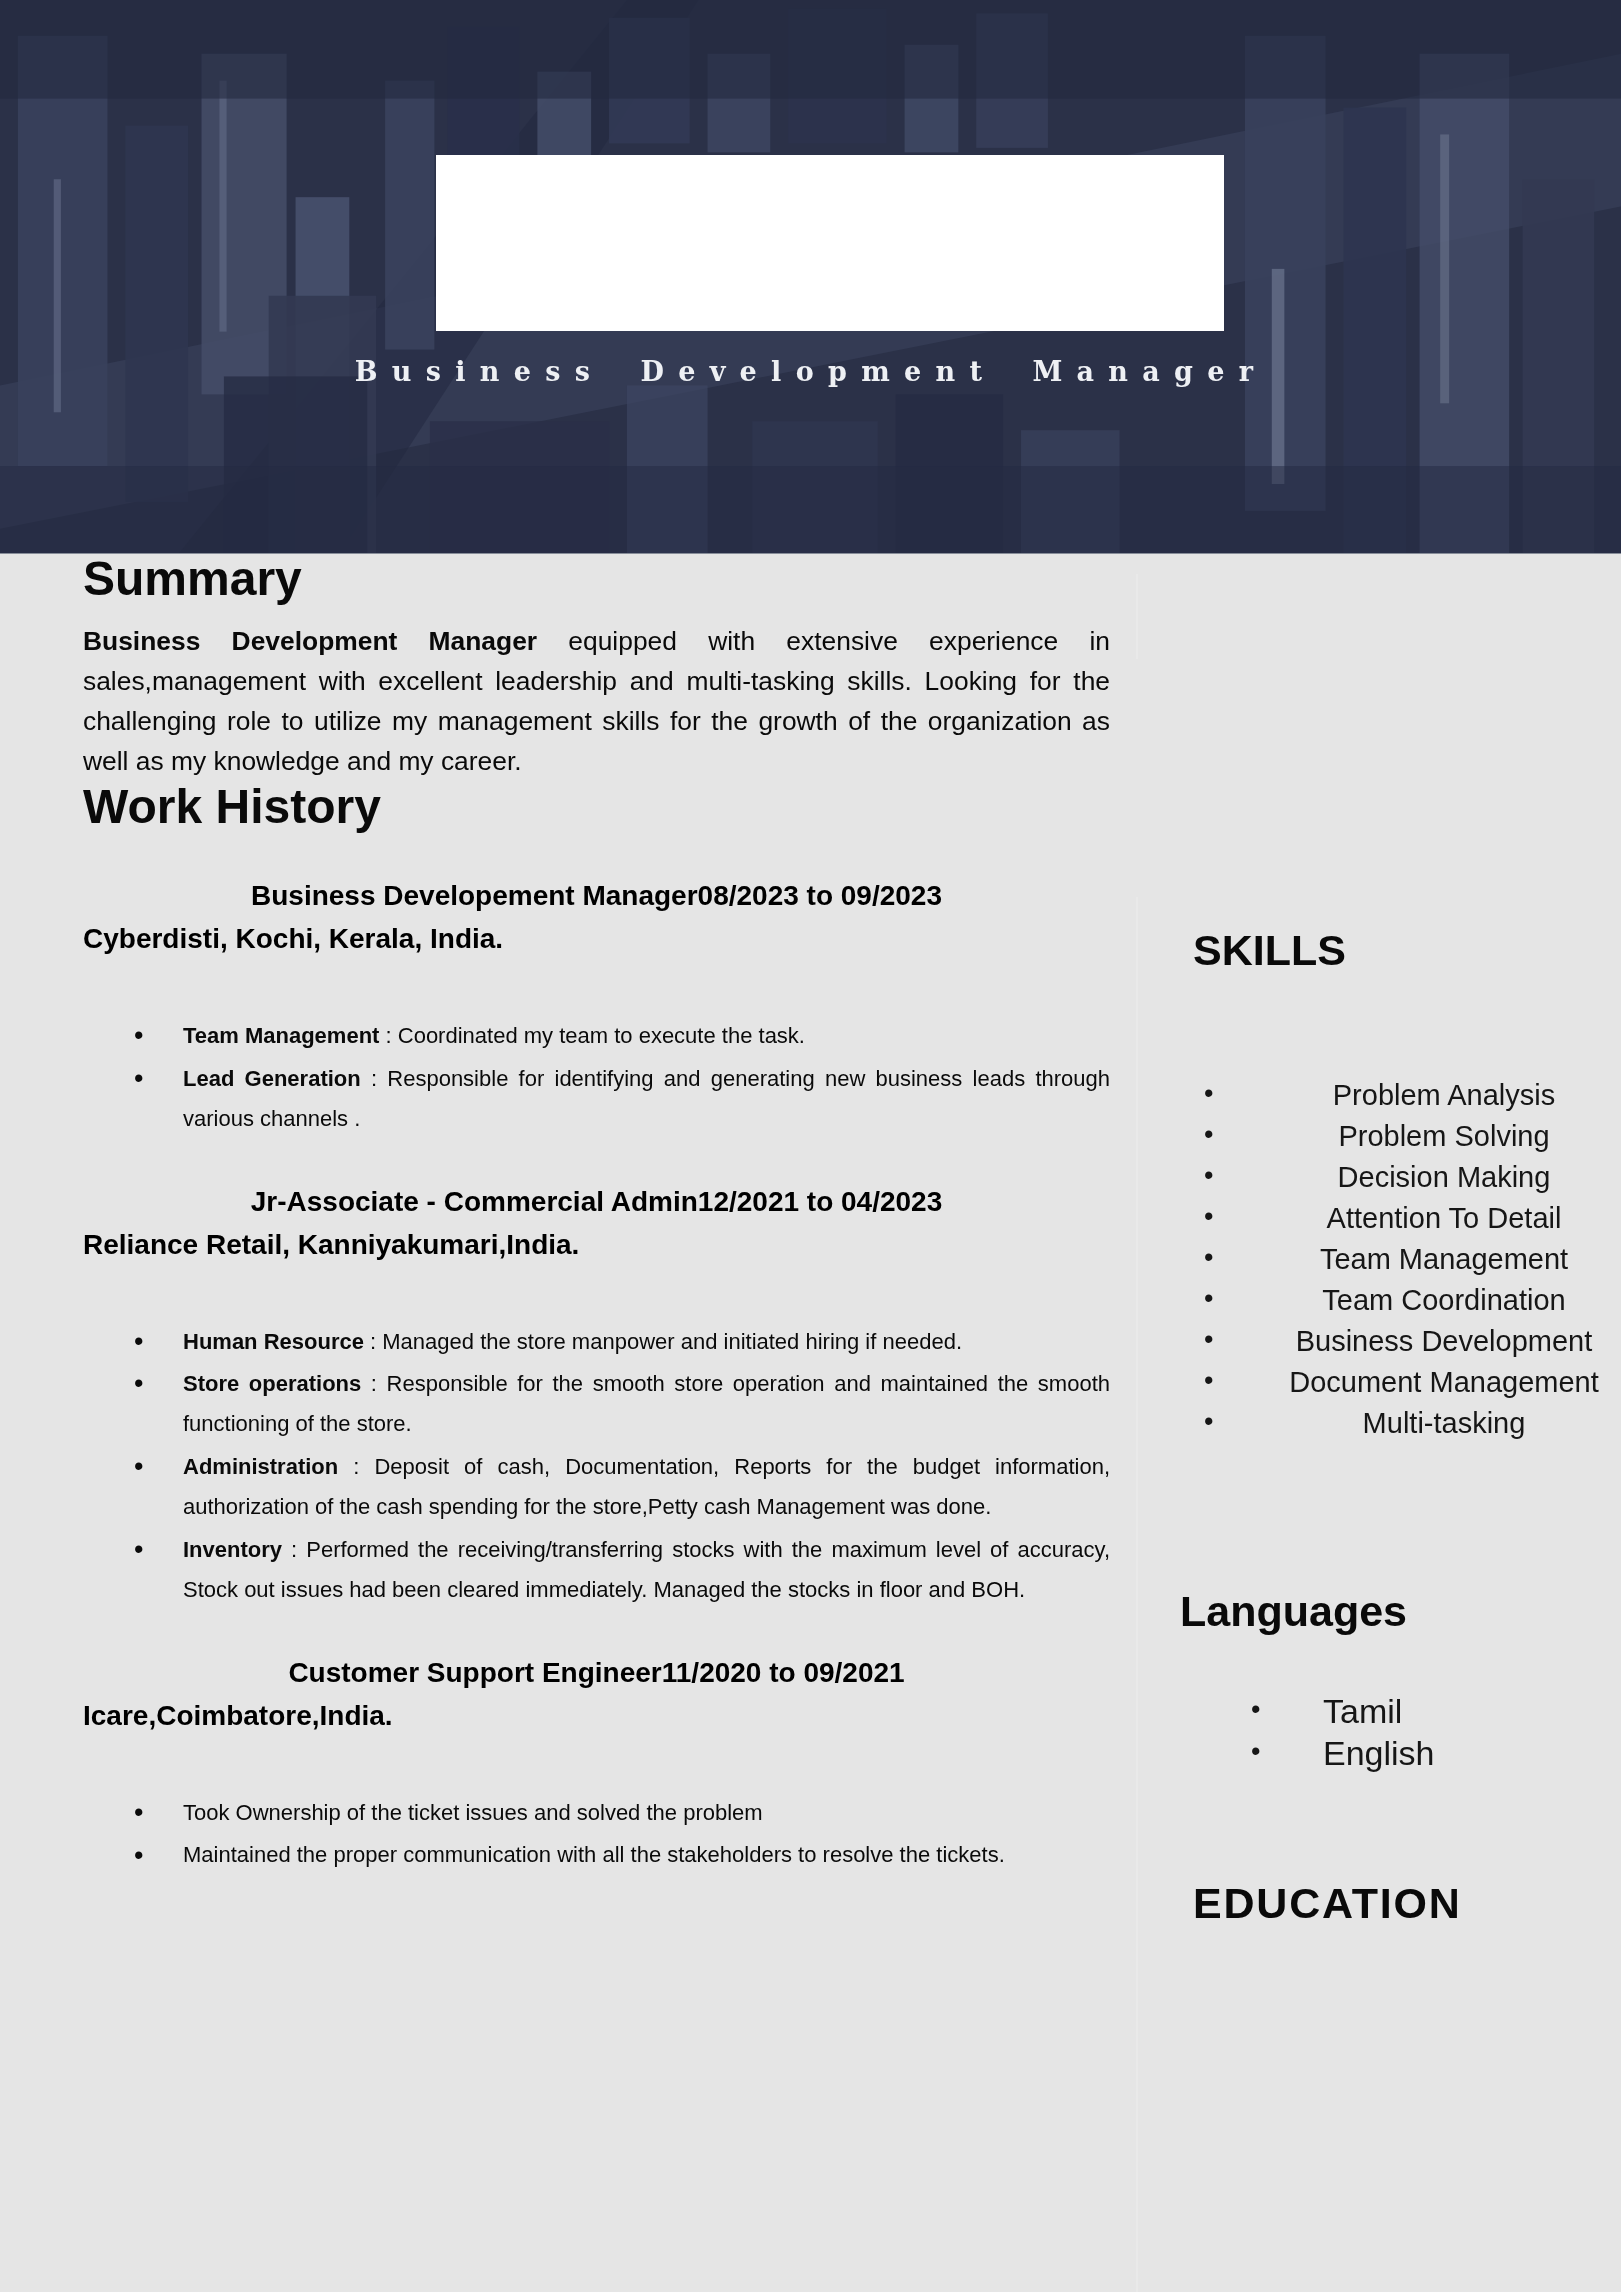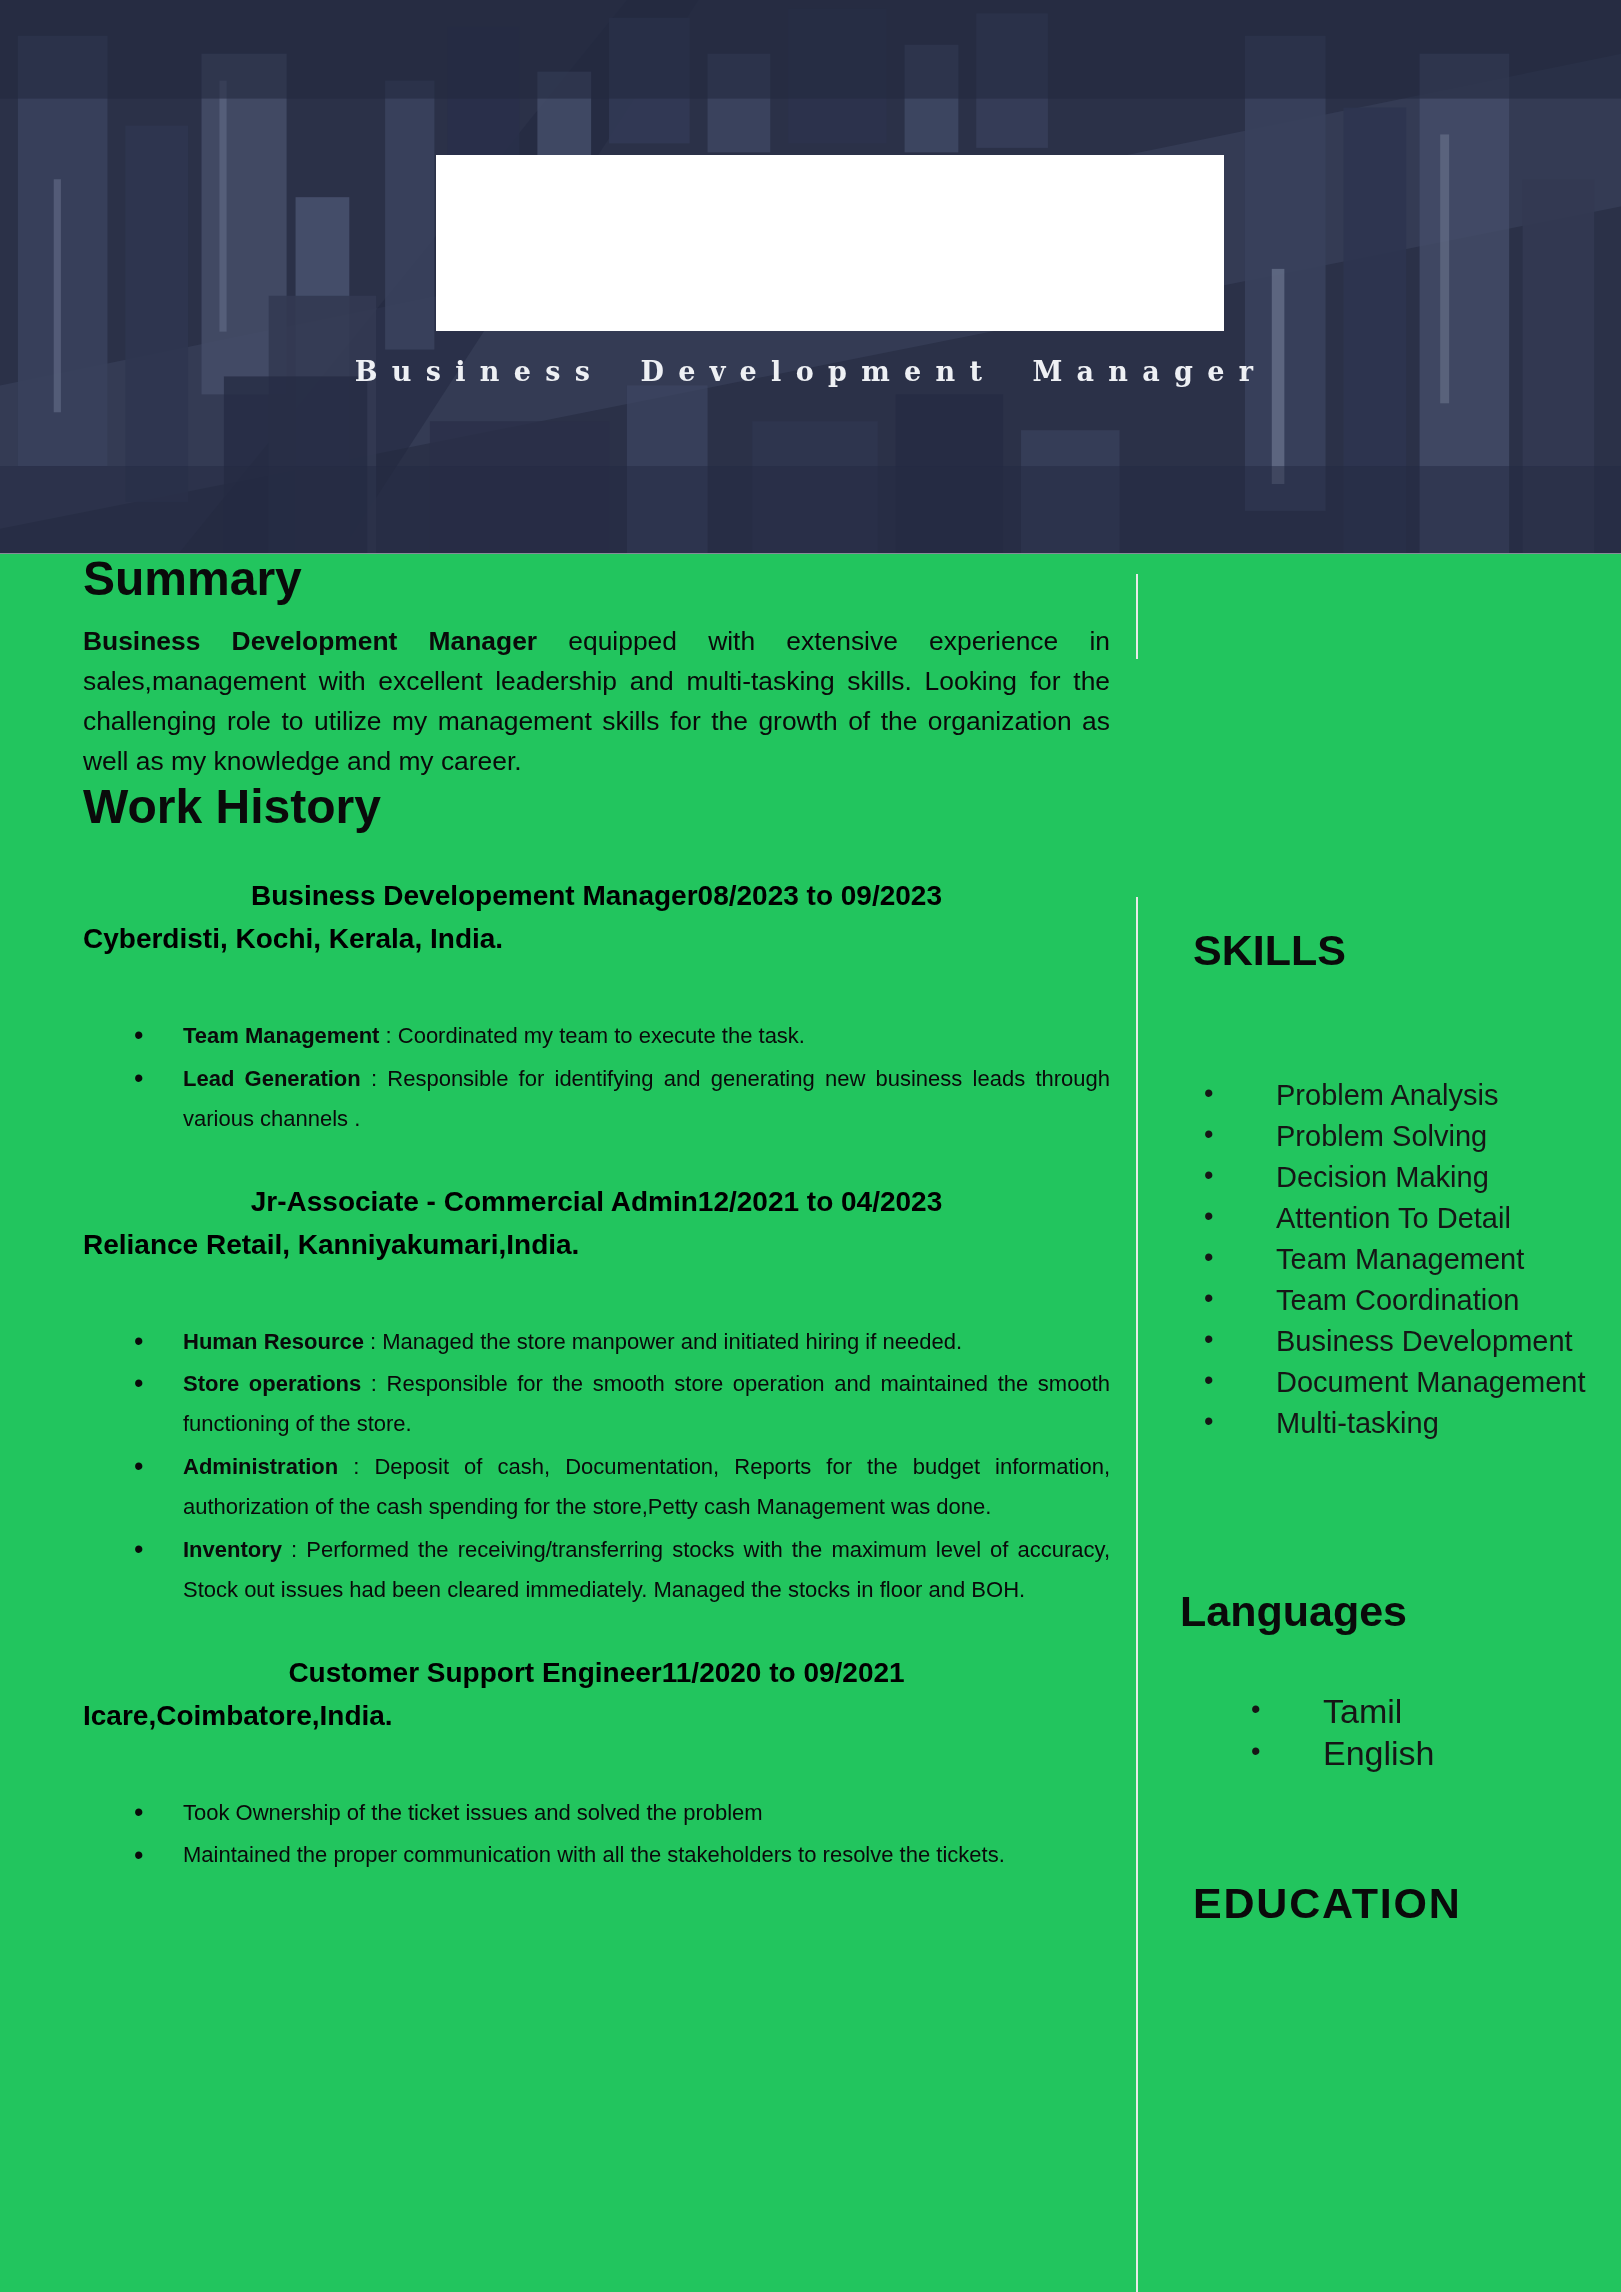--- a/index.html
+++ b/index.html
@@ -2,21 +2,21 @@
 <html style="font-size:14.3px"><head>
 <meta charset="utf-8">
 <style>
   html, body { margin:0; padding:0; }
   body {
     width:1622px; height:2293px;
     background:#ffffff;
     font-family:"Liberation Sans", sans-serif;
     color:#000;
   }
-  .page { position:relative; width:1622px; height:2293px; overflow:hidden; background:#22c55e; }
+  .page { position:relative; width:1622px; height:2293px; overflow:hidden; background:#e5e5e5; }
 
   
   .hero {
     position:absolute; left:0; top:0; width:1622px; height:553px;
     background:#2b3148; border-bottom:1.8px solid #878d99;
     overflow:hidden;
   }
   .hero svg { position:absolute; left:0; top:0; }
   .namebox {
     position:absolute; left:436px; top:155px; width:788px; height:176px;
@@ -71,21 +71,21 @@
   .jbullets li strong { font-weight:bold; }
 
   
   .sidecol { position:absolute; left:1164px; top:553px; width:448px; }
   .sh { margin:0; font-weight:bold; font-size:43px; line-height:50px; color:#0a0a0a; }
   .sh-skills { margin-top:372px; margin-left:29px; }
   .skills {
     list-style:none; margin:100px 0 0 0; padding:0 0 0 112px;
     font-size:29px; line-height:41px; color:#161616;
   }
-  .skills li { position:relative; }
+  .skills li { position:relative;text-align:center; }
   .skills li::before { content:"\2022"; position:absolute; left:-72px; top:-1.8px; font-size:27px; }
 
   .sh-lang { margin-top:142px; margin-left:16px; }
   .langs {
     list-style:none; margin:54px 0 0 0; padding:0 0 0 159px;
     font-size:34px; line-height:42px; color:#161616;
   }
   .langs li { position:relative; }
   .langs li::before { content:"\2022"; position:absolute; left:-72px; top:-1.8px; font-size:27px; }
 

